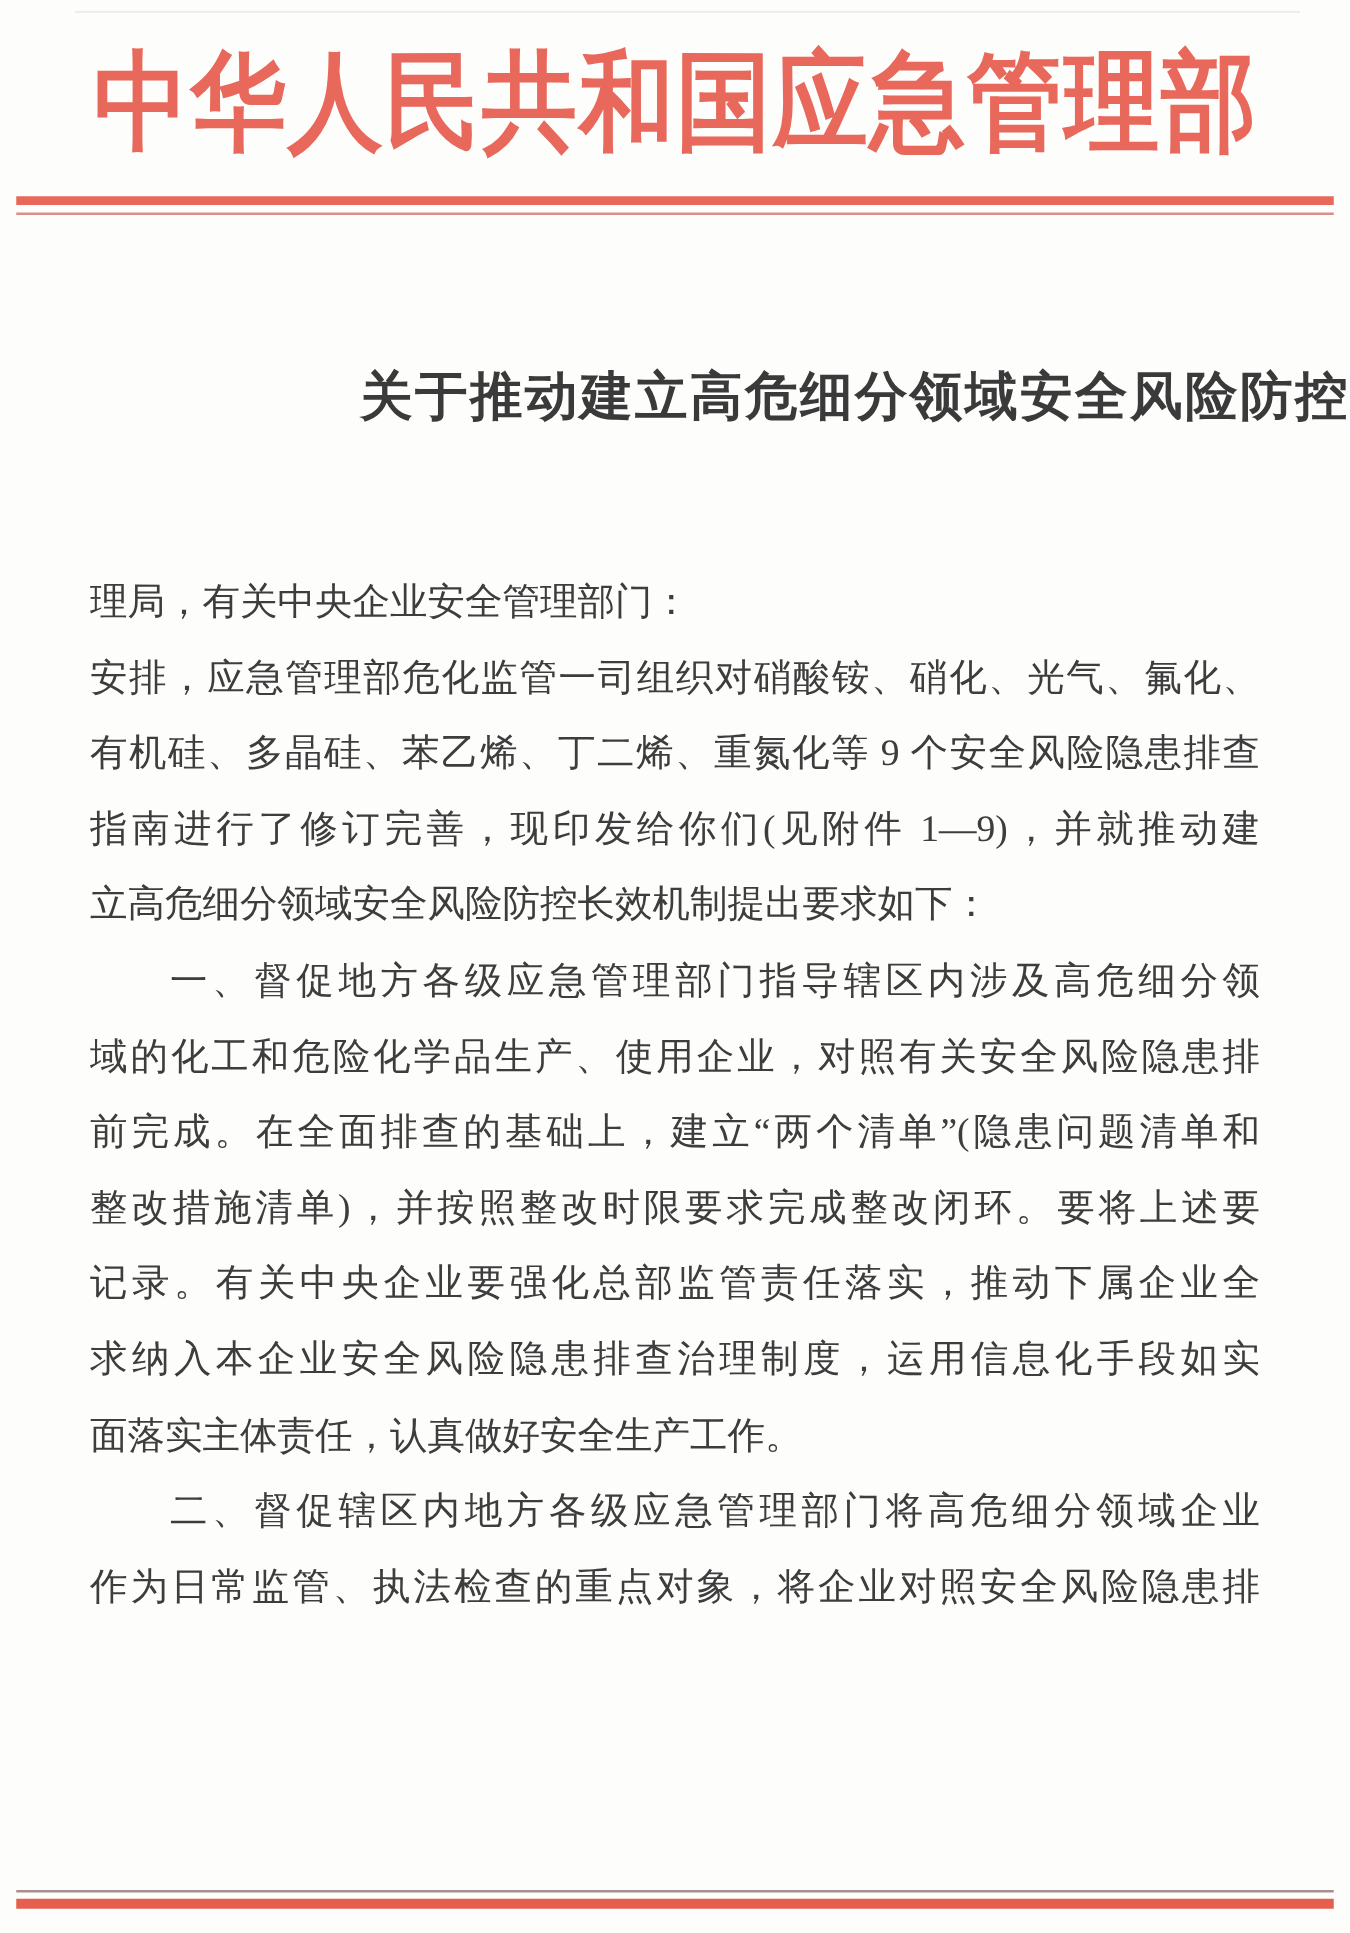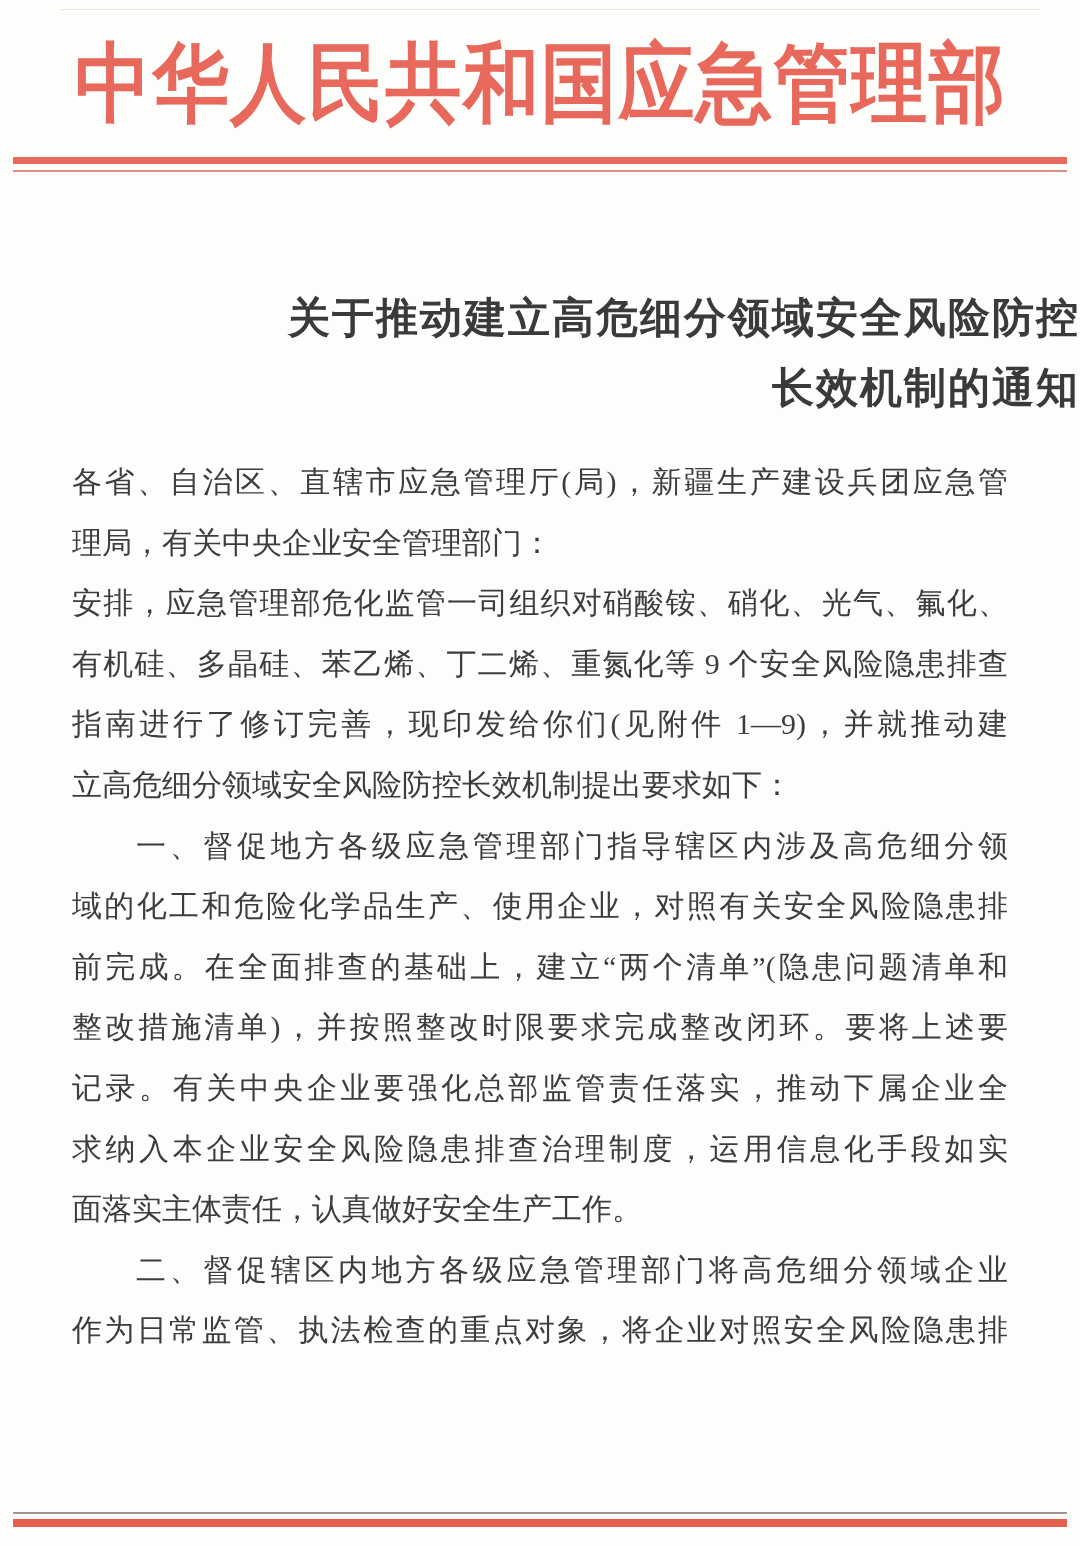--- a/index.html
+++ b/index.html
@@ -112,25 +112,23 @@
 
   <div class="scan-edge-line"></div>
 
   <div class="agency-name">中华人民共和国应急管理部</div>
 
   <div class="rule-thick-top"></div>
   <div class="rule-thin-top"></div>
 
   <div class="doc-title">
     <div>关于推动建立高危细分领域安全风险防控</div>
-    <div>长效机制的通知</div>
   </div>
 
   <div class="body-text">
-      <div class="body-line">各省、自治区、直辖市应急管理厅(局)，新疆生产建设兵团应急管</div>
       <div class="body-line para-end">理局，有关中央企业安全管理部门：</div>
       <div class="body-line">安排，应急管理部危化监管一司组织对硝酸铵、硝化、光气、氟化、</div>
       <div class="body-line">有机硅、多晶硅、苯乙烯、丁二烯、重氮化等 9 个安全风险隐患排查</div>
       <div class="body-line">指南进行了修订完善，现印发给你们(见附件 1—9)，并就推动建</div>
       <div class="body-line para-end">立高危细分领域安全风险防控长效机制提出要求如下：</div>
       <div class="body-line indent">一、督促地方各级应急管理部门指导辖区内涉及高危细分领</div>
       <div class="body-line">域的化工和危险化学品生产、使用企业，对照有关安全风险隐患排</div>
       <div class="body-line">前完成。在全面排查的基础上，建立“两个清单”(隐患问题清单和</div>
       <div class="body-line">整改措施清单)，并按照整改时限要求完成整改闭环。要将上述要</div>
       <div class="body-line">记录。有关中央企业要强化总部监管责任落实，推动下属企业全</div>

